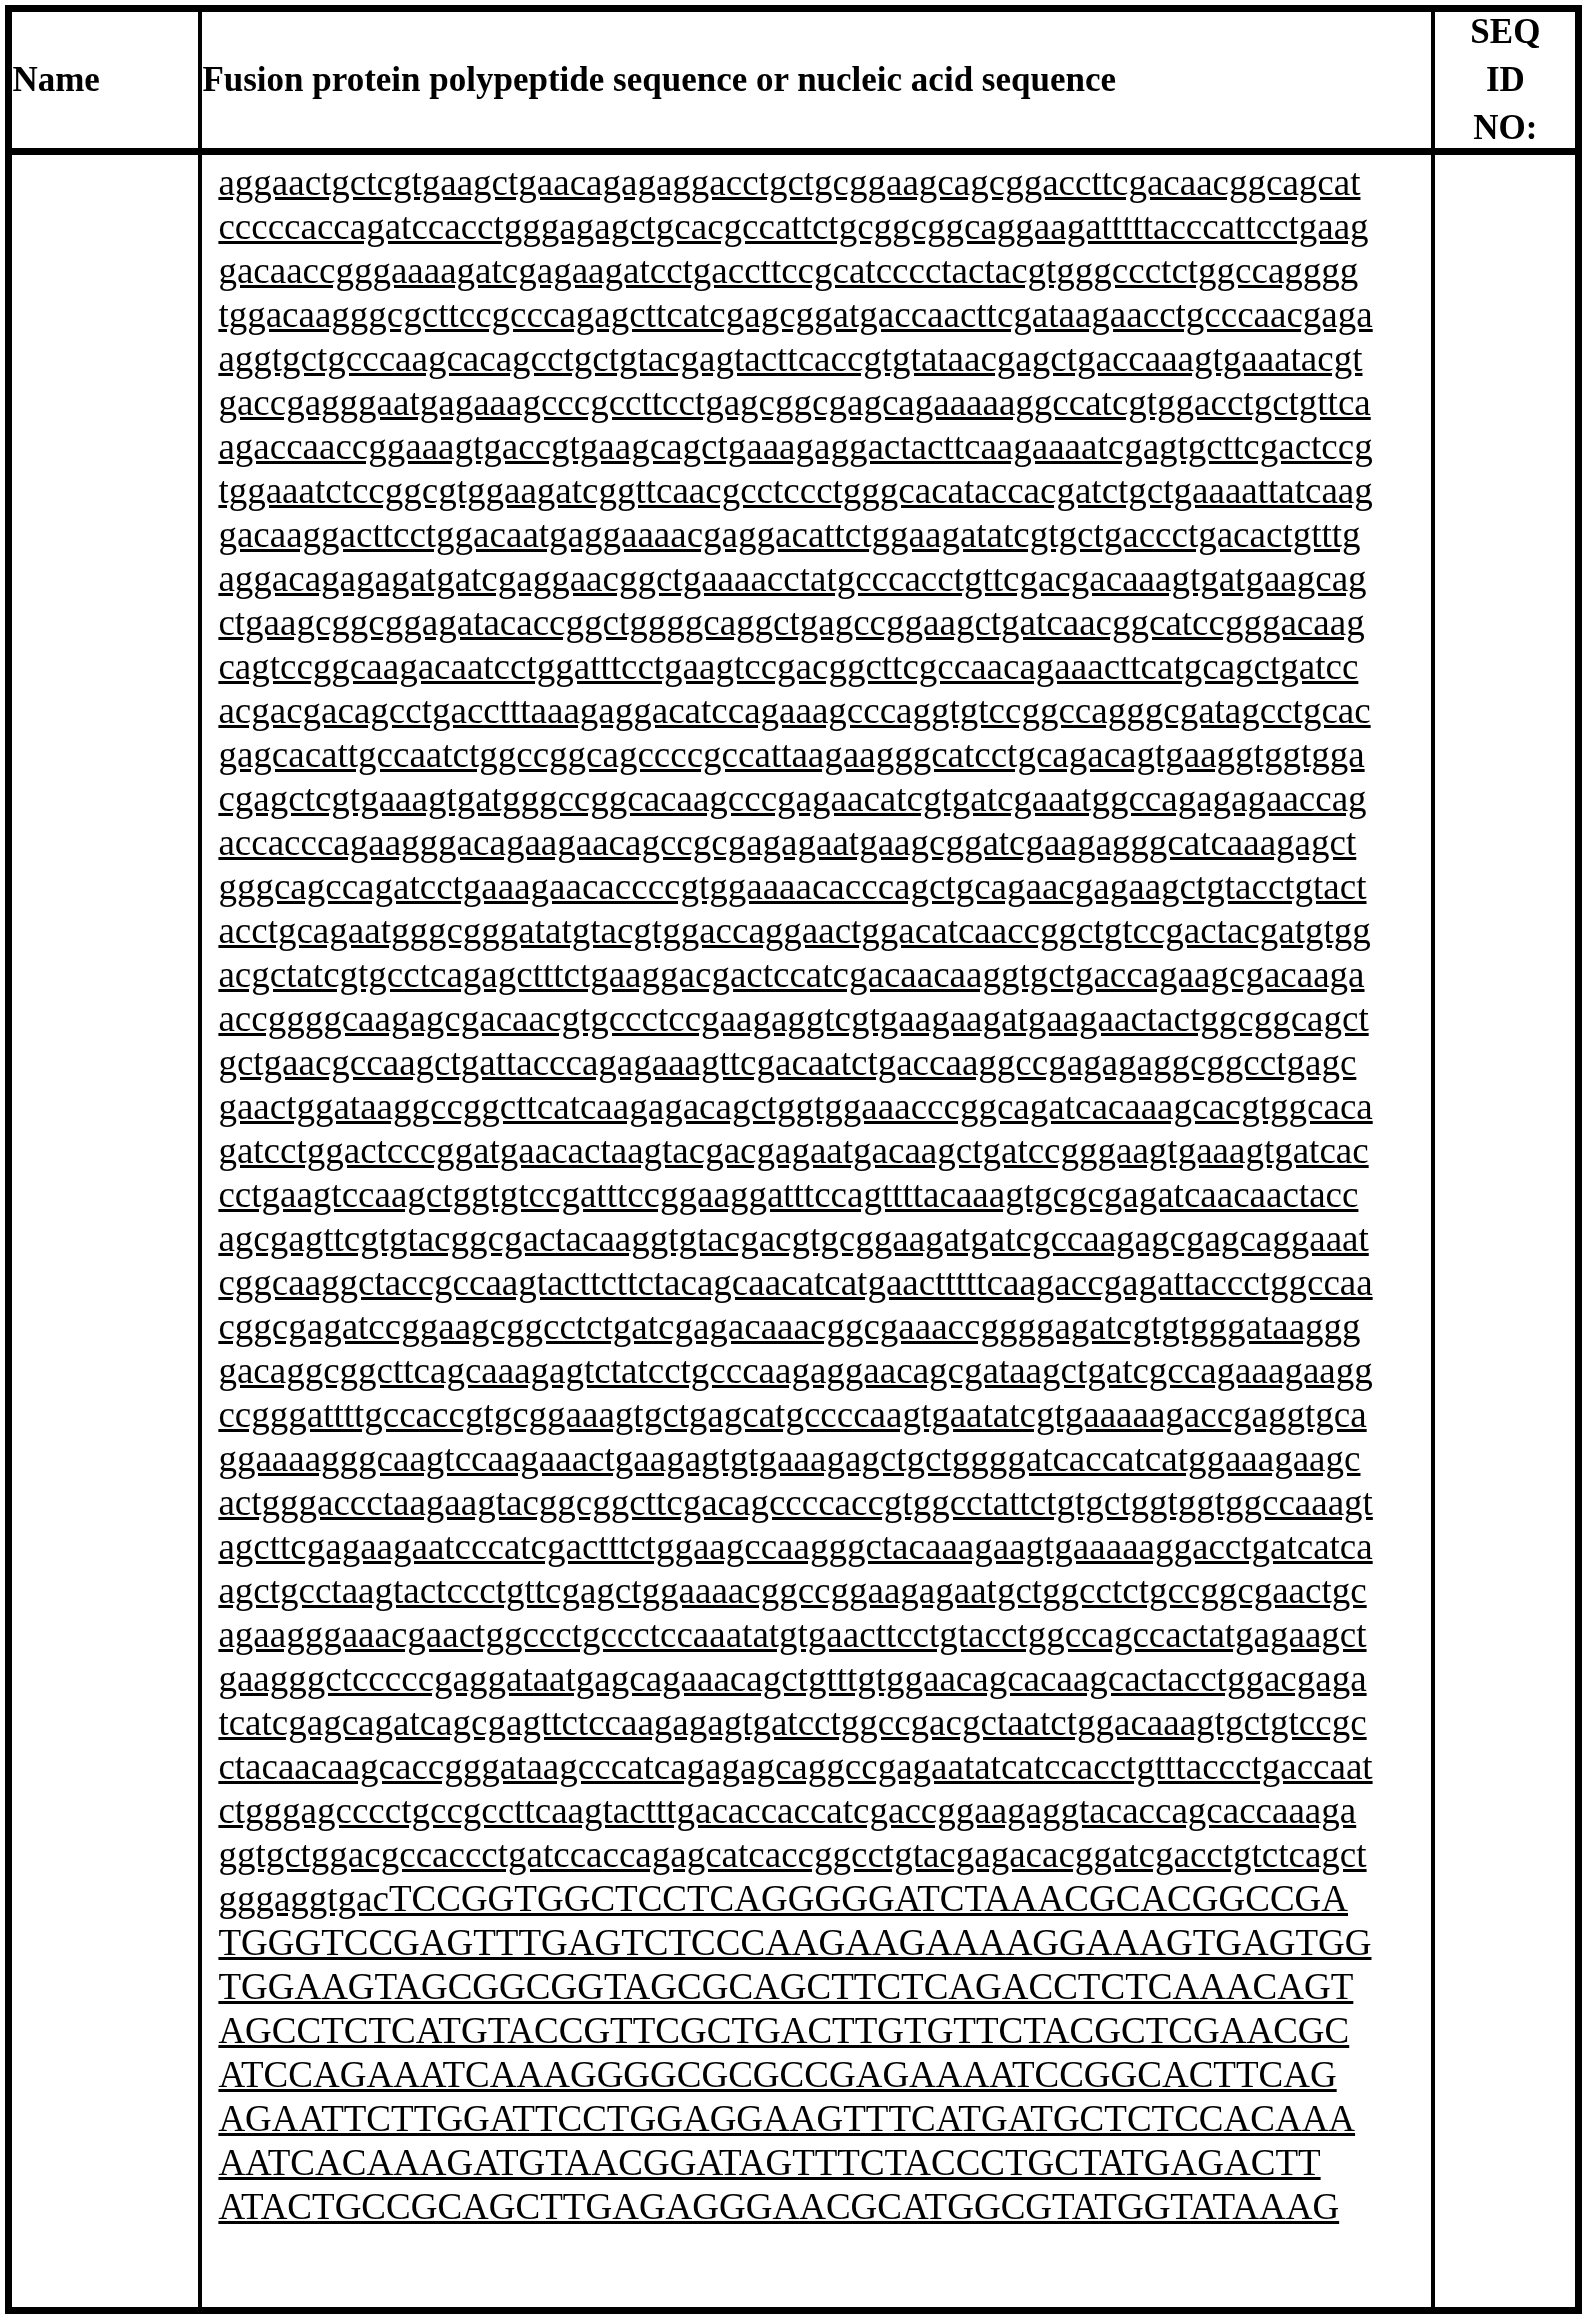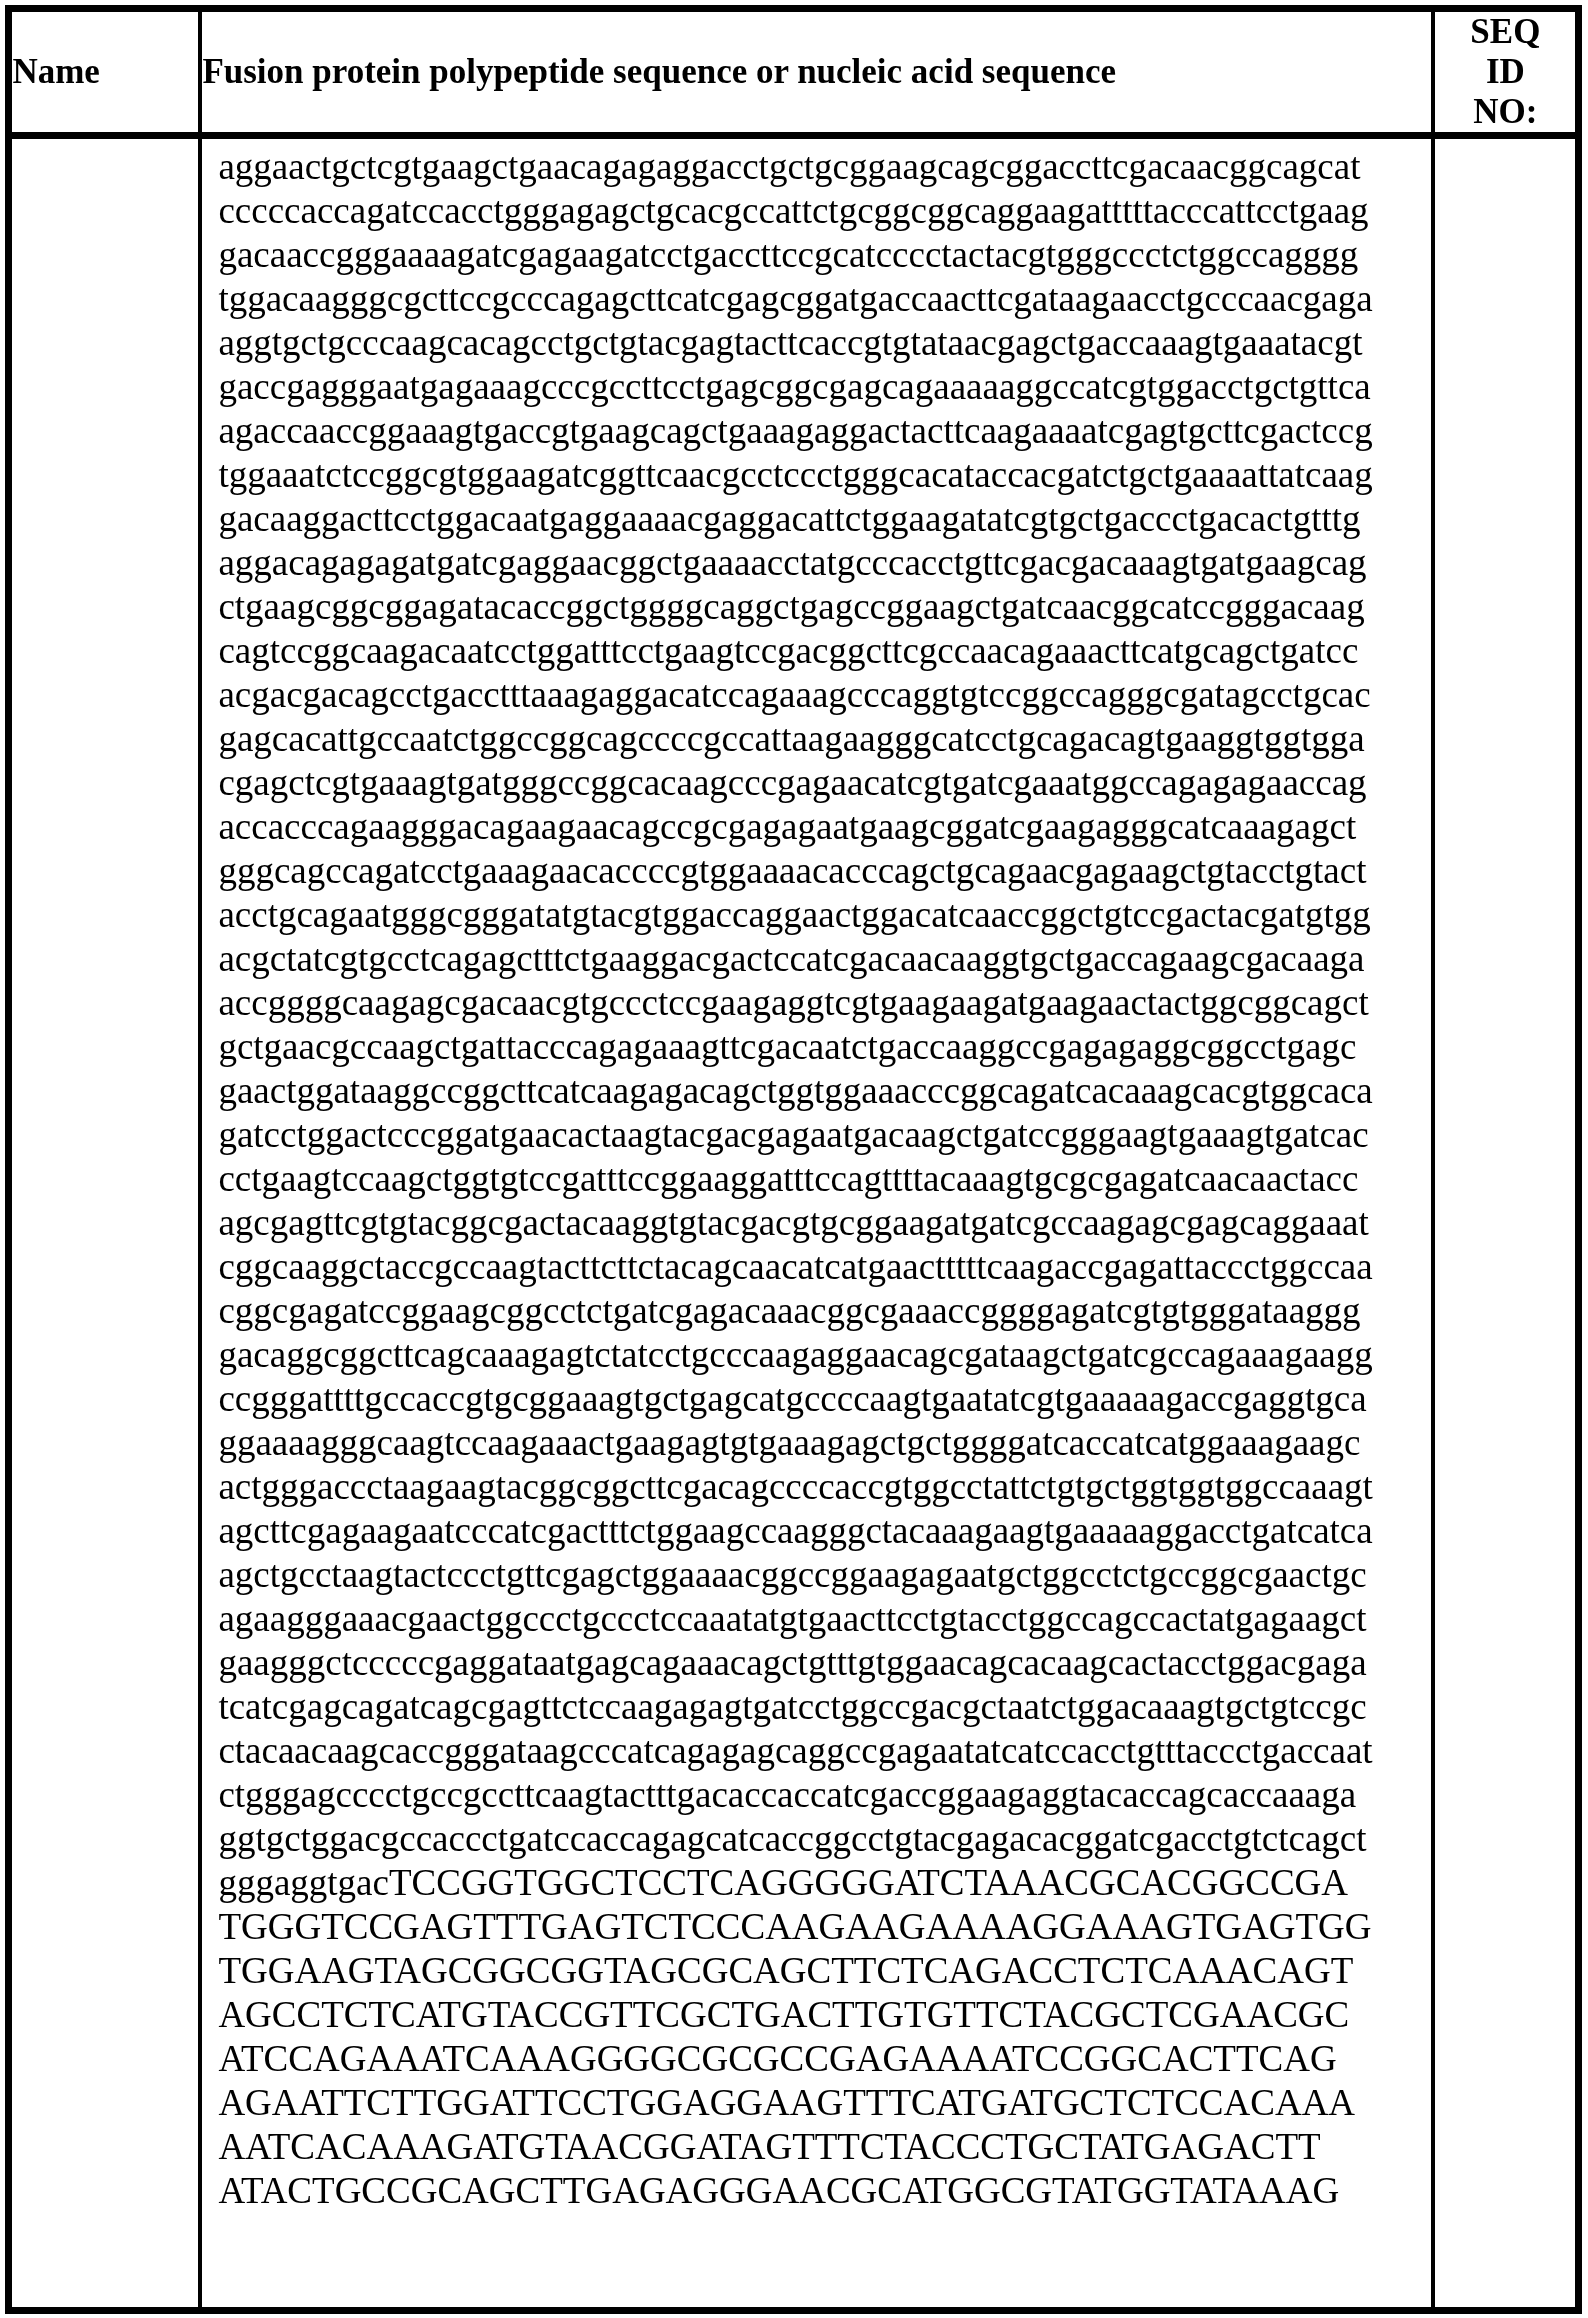--- a/index.html
+++ b/index.html
@@ -39,20 +39,21 @@
     flex: 0 0 190px;
     border-right: 4.6px solid #000;
   }
   .col-seq {
     flex: 1 1 auto;
     min-width: 0;
     border-right: 4.6px solid #000;
   }
   .col-id {
     flex: 0 0 140px;
+    gap: 8px;
   }
   .header-cell {
     display: flex;
     align-items: center;
     justify-content: flex-start;
     text-align: center;
     font-weight: bold;
     font-size: 35px;
     line-height: 40px;
   }
@@ -61,20 +62,21 @@
     justify-content: center;
   }
   .seq-text {
     padding: 6.1px 9.2px 0 16px;
     font-size: 37px;
     line-height: 44px;
     overflow: hidden;
   }
   .seq-line {
     white-space: nowrap;
+    text-decoration: underline;
   }
 </style>
 </head>
 <body>
 
 <div class="seq-table">
   <div class="header-row">
     <div class="cell col-name header-cell">
       <span>Name</span>
     </div>

